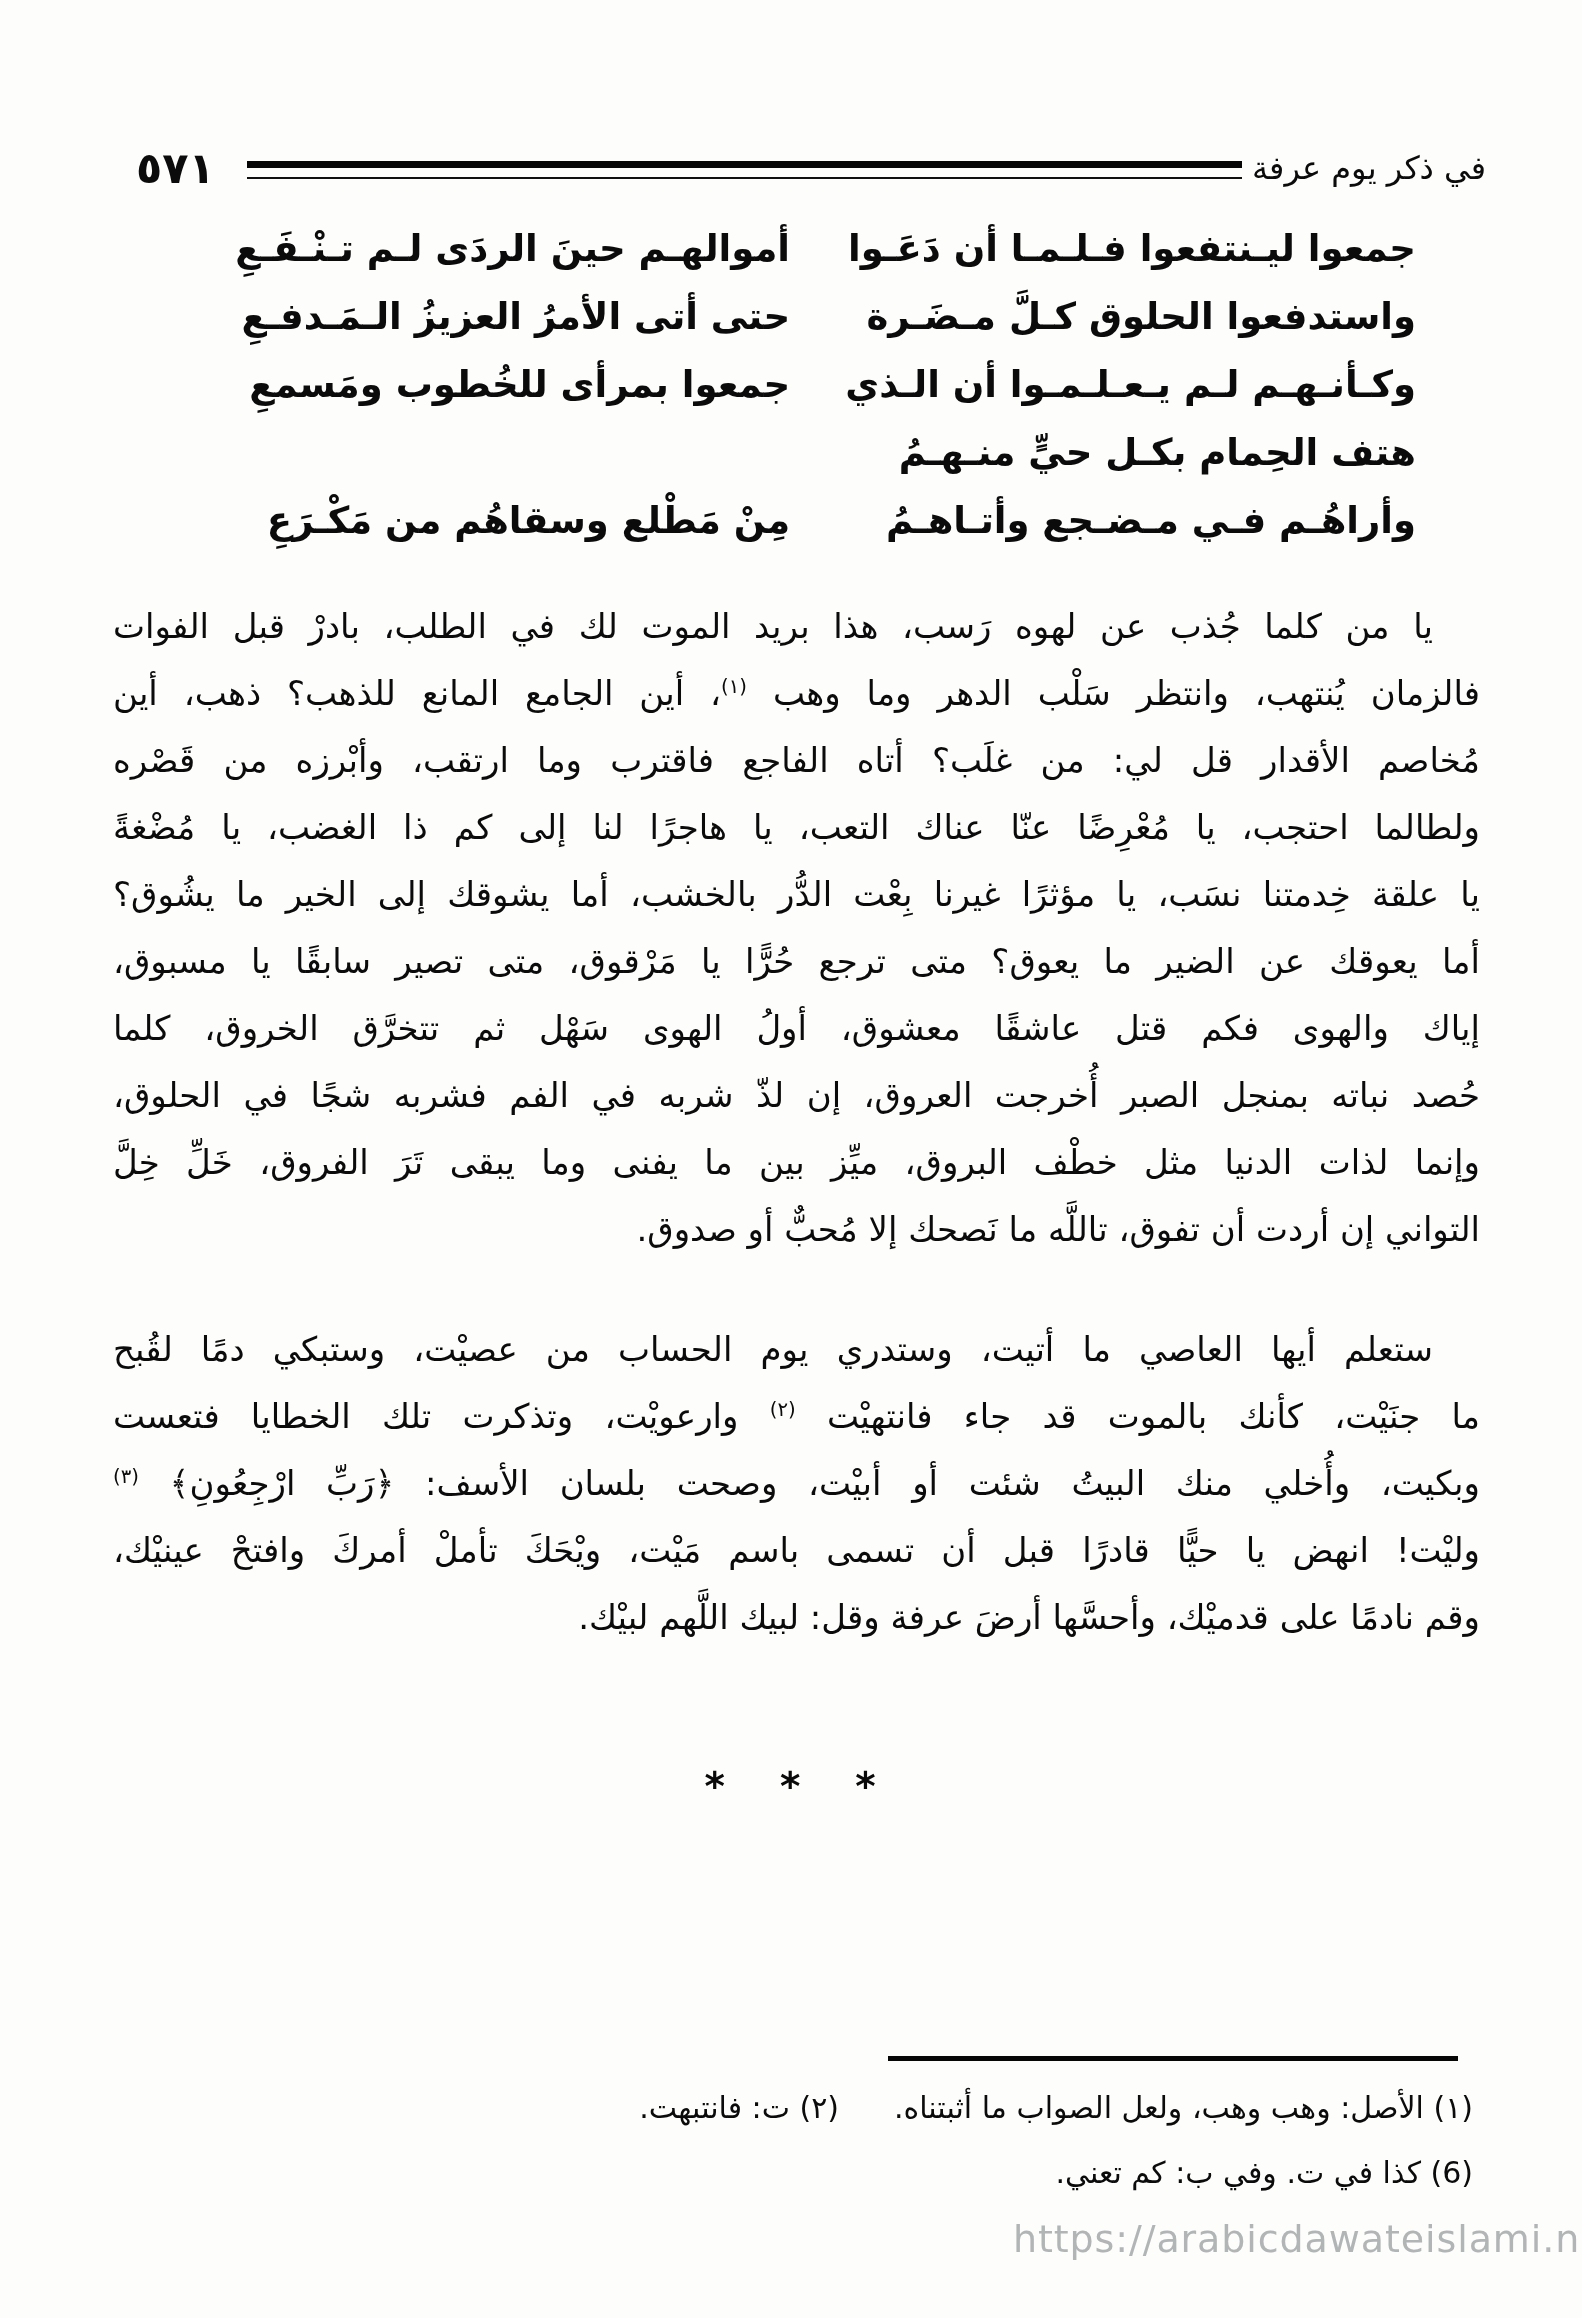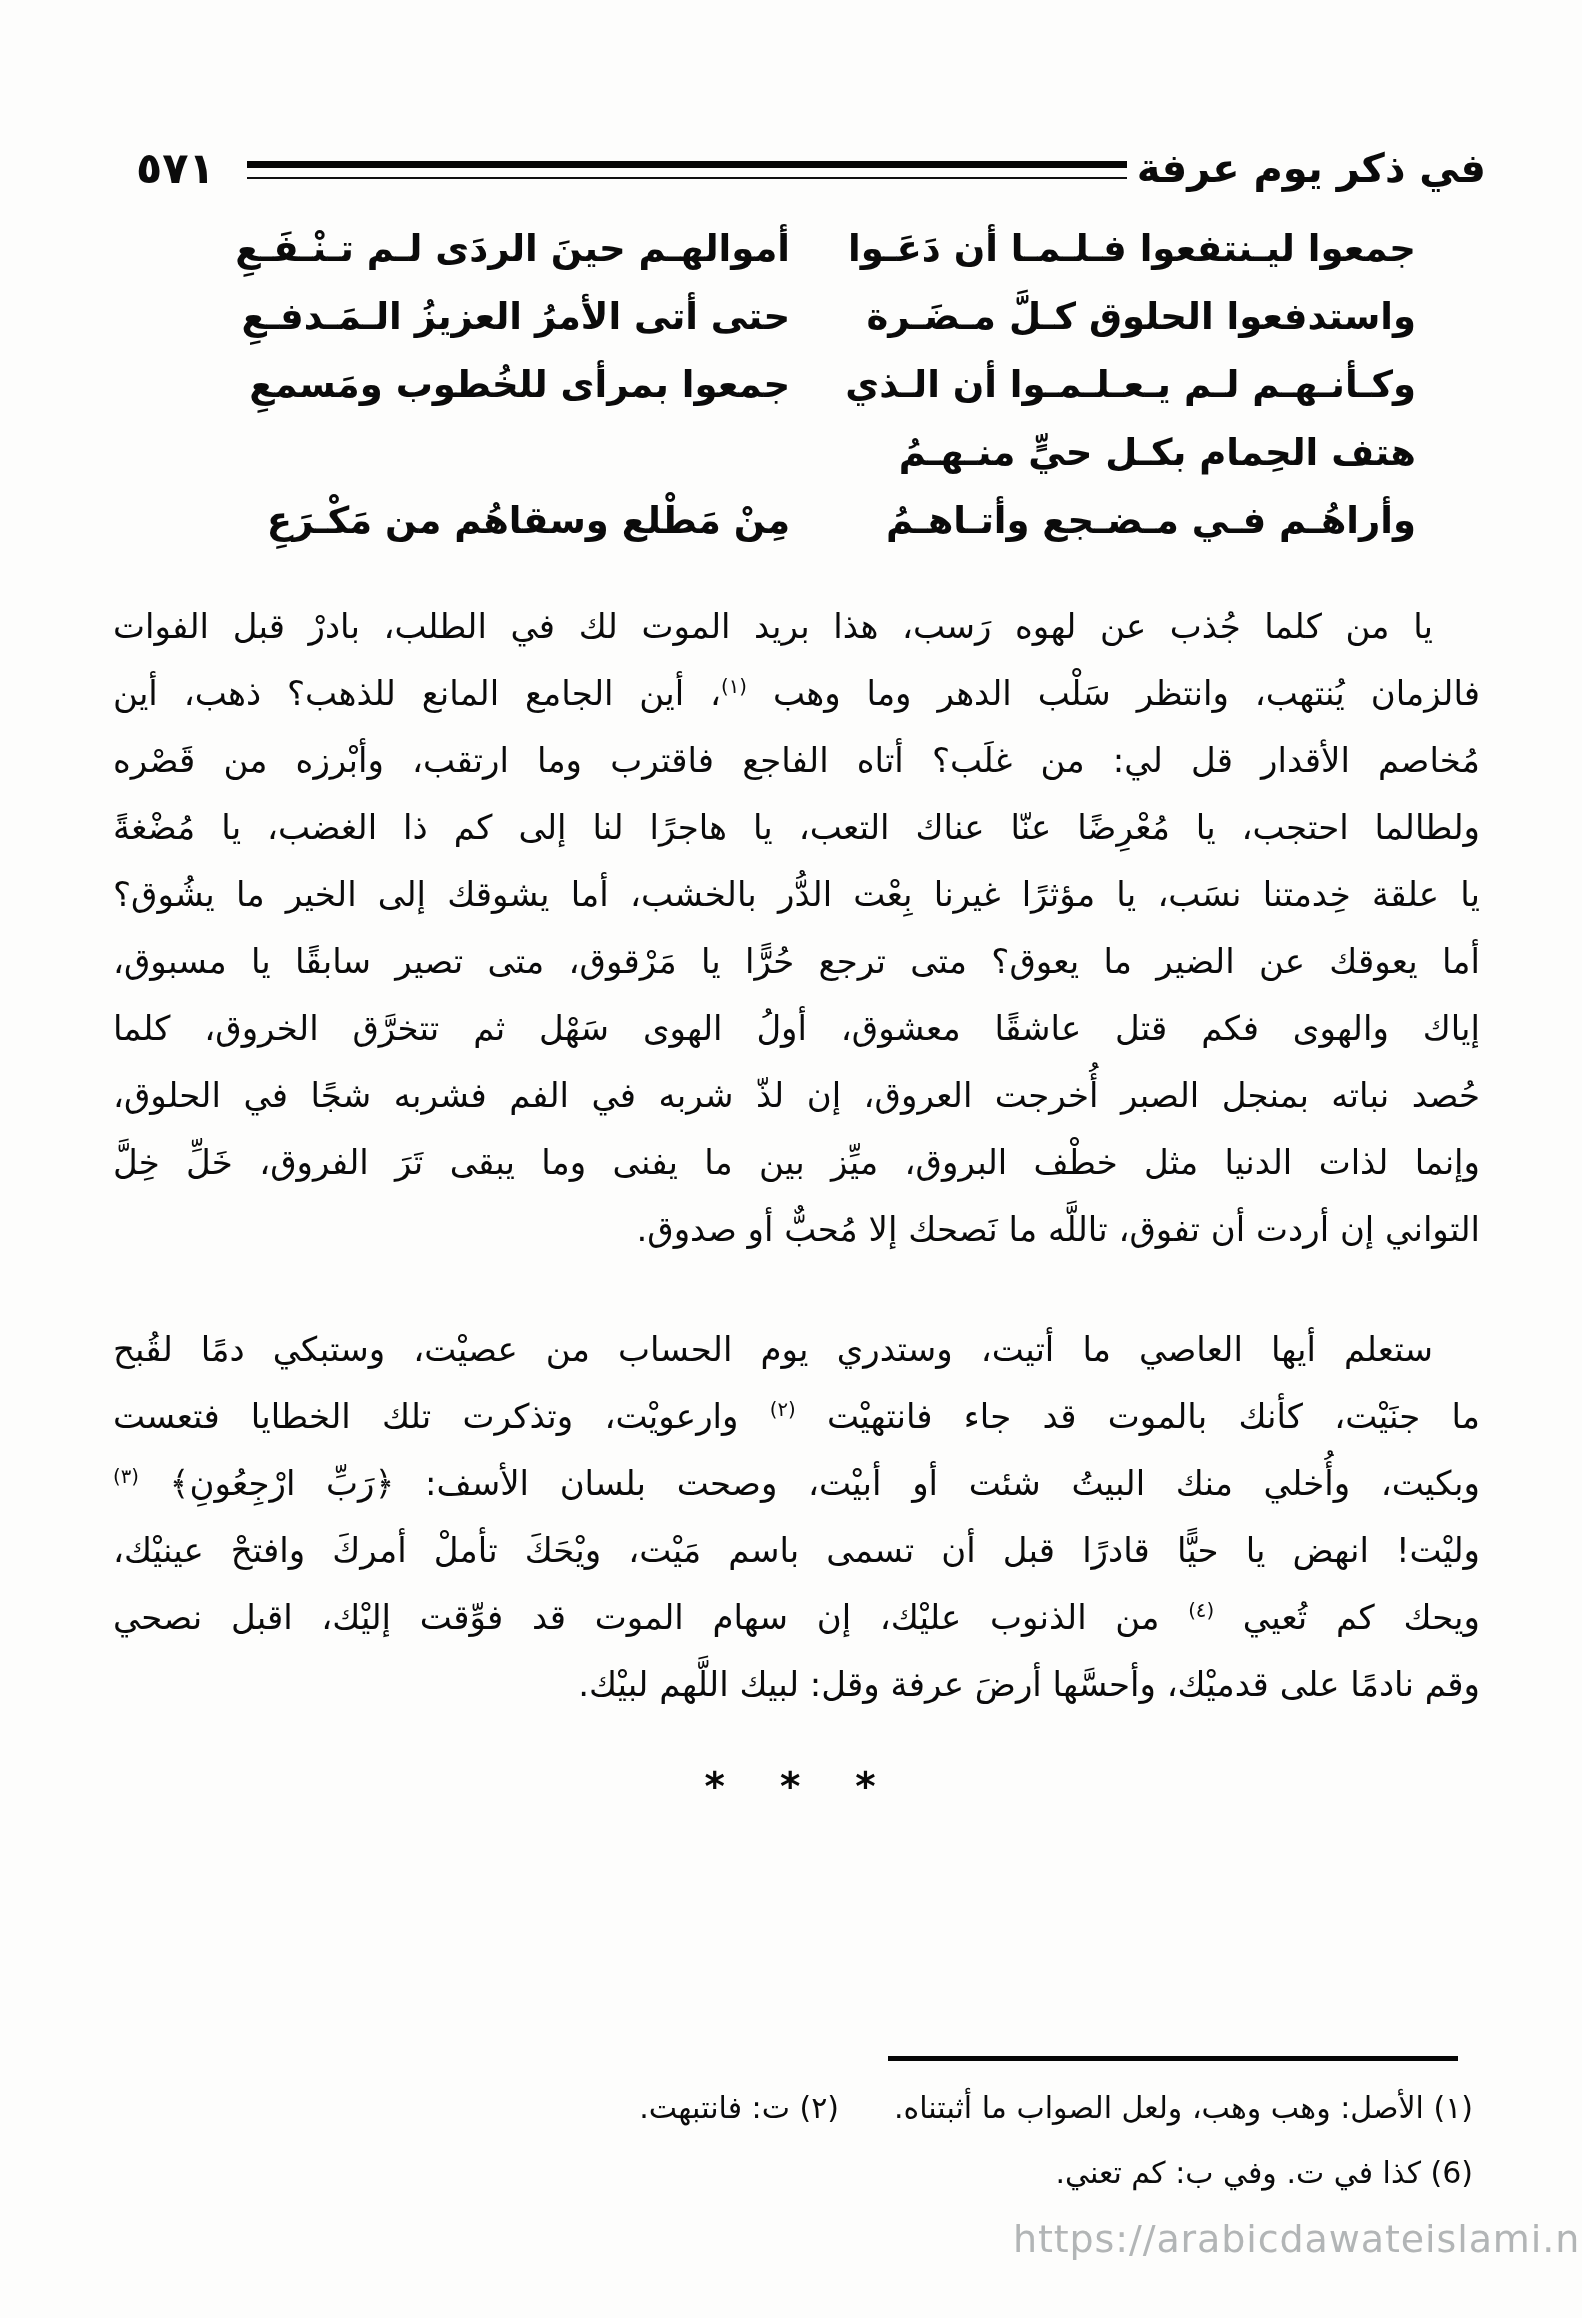--- a/index.html
+++ b/index.html
@@ -11,21 +11,21 @@
     color:#0b0b0b;
     direction:rtl;
     overflow:hidden;
   }
   
   .header{
     position:absolute;top:143px;left:92px;right:96px;
     display:flex;align-items:center;
   }
   .header-title{
-    font-size:40px;font-weight:bold;white-space:nowrap;
+    font-size:32px;font-weight:normal;white-space:nowrap;
     padding-left:5.1px;
   }
   .header-rules{flex:1;margin:3.4px 5.1px 0 32px;}
   .rule-thick{display:block;height:7.7px;background:#050505;}
   .rule-thin{display:block;height:1.7px;background:#101010;margin-top:8.5px;}
   .page-number{
     font-size:43px;font-weight:bold;white-space:nowrap;letter-spacing:1.7px;margin-left:44px;
   }
   
   .poem{position:absolute;top:214px;right:96px;left:92px;}
@@ -121,21 +121,20 @@
         <div class="pline">إياك والهوى فكم قتل عاشقًا معشوق، أولُ الهوى سَهْل ثم تتخرَّق الخروق، كلما</div>
         <div class="pline">حُصد نباته بمنجل الصبر أُخرجت العروق، إن لذّ شربه في الفم فشربه شجًا في الحلوق،</div>
         <div class="pline">وإنما لذات الدنيا مثل خطْف البروق، ميِّز بين ما يفنى وما يبقى تَرَ الفروق، خَلِّ خِلَّ</div>
         <div class="pline plast">التواني إن أردت أن تفوق، تاللَّه ما نَصحك إلا مُحبٌّ أو صدوق.</div>
       </div>
       <div class="para para-gap">
         <div class="pline pfirst">ستعلم أيها العاصي ما أتيت، وستدري يوم الحساب من عصيْت، وستبكي دمًا لقُبح</div>
         <div class="pline">ما جنَيْت، كأنك بالموت قد جاء فانتهيْت <sup>(٢)</sup> وارعويْت، وتذكرت تلك الخطايا فتعست</div>
         <div class="pline">وبكيت، وأُخلي منك البيتُ شئت أو أبيْت، وصحت بلسان الأسف: ﴿رَبِّ ارْجِعُونِ﴾ <sup>(٣)</sup></div>
         <div class="pline">وليْت! انهض يا حيًّا قادرًا قبل أن تسمى باسم مَيْت، ويْحَكَ تأملْ أمركَ وافتحْ عينيْك،</div>
-        <div class="pline">ويحك كم تُعيي <sup>(٤)</sup> من الذنوب عليْك، إن سهام الموت قد فوِّقت إليْك، اقبل نصحي</div>
         <div class="pline plast">وقم نادمًا على قدميْك، وأحسَّها أرضَ عرفة وقل: لبيك اللَّهم لبيْك.</div>
       </div>
     </section>
 
   <div class="stars">* * *</div>
 
   <div class="fnsep"></div>
 
   <section class="footnotes" id="footnotes">
       <div class="fnrow">

